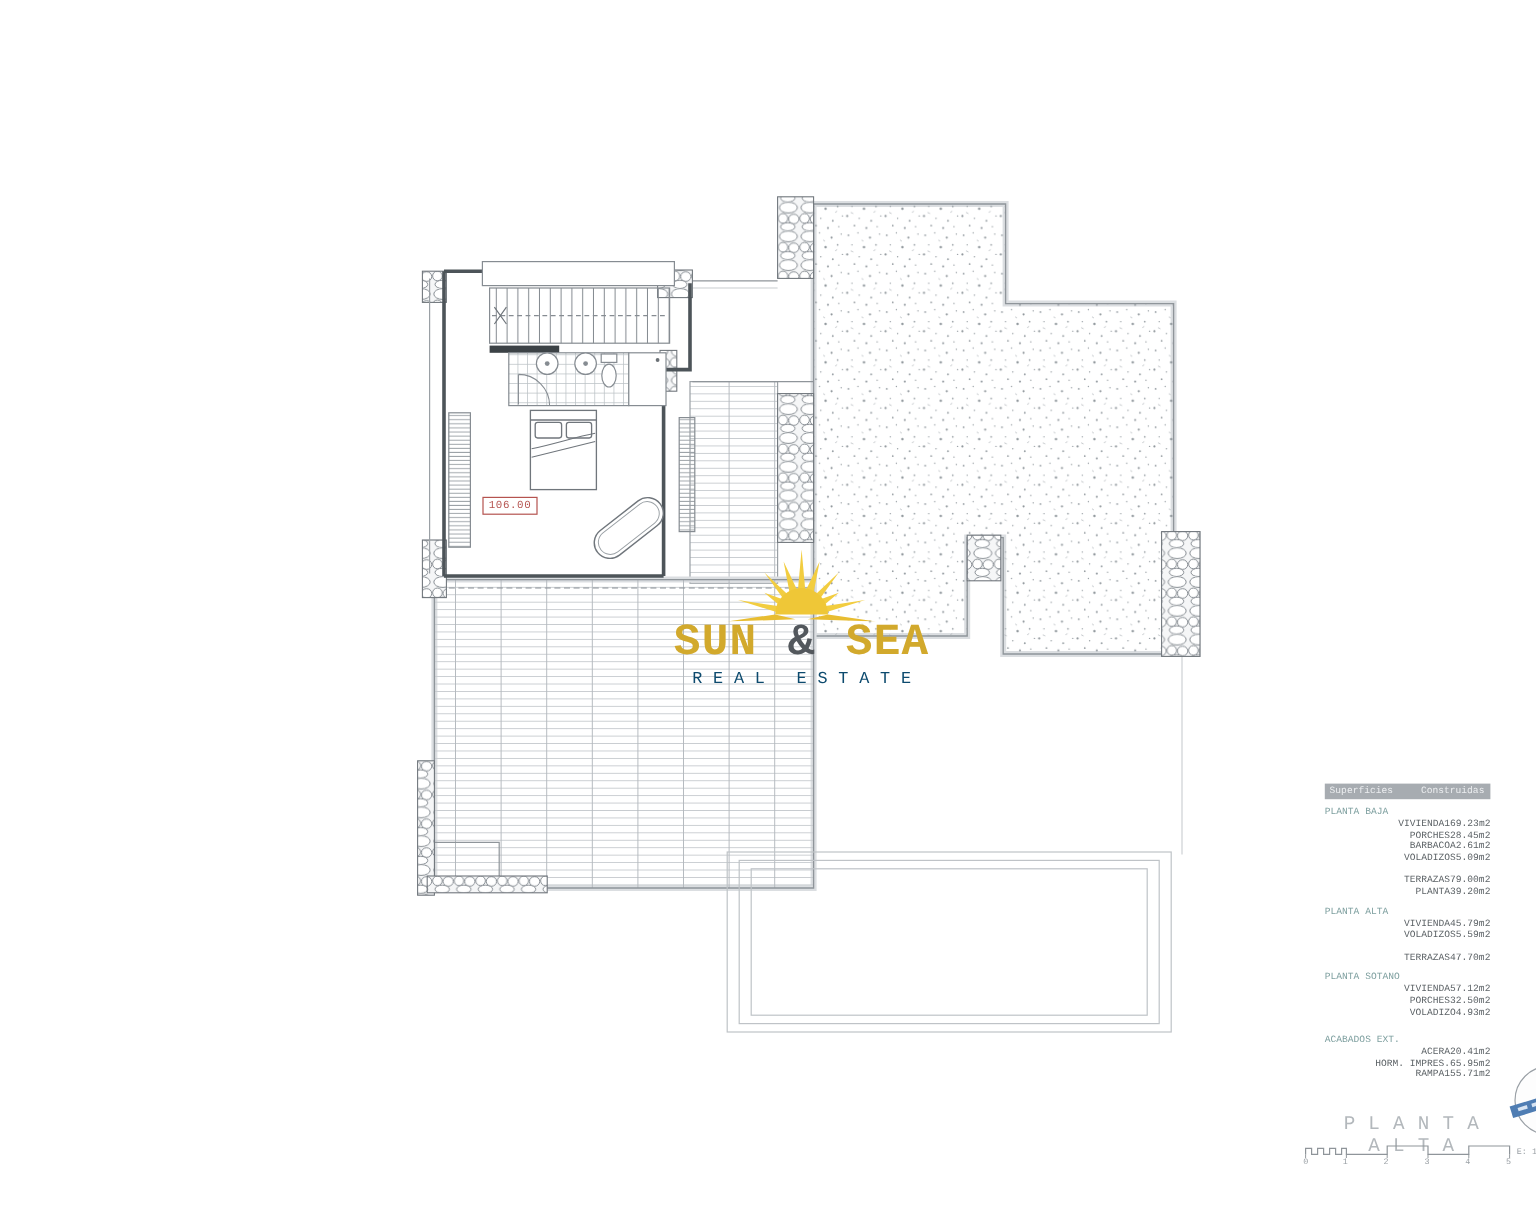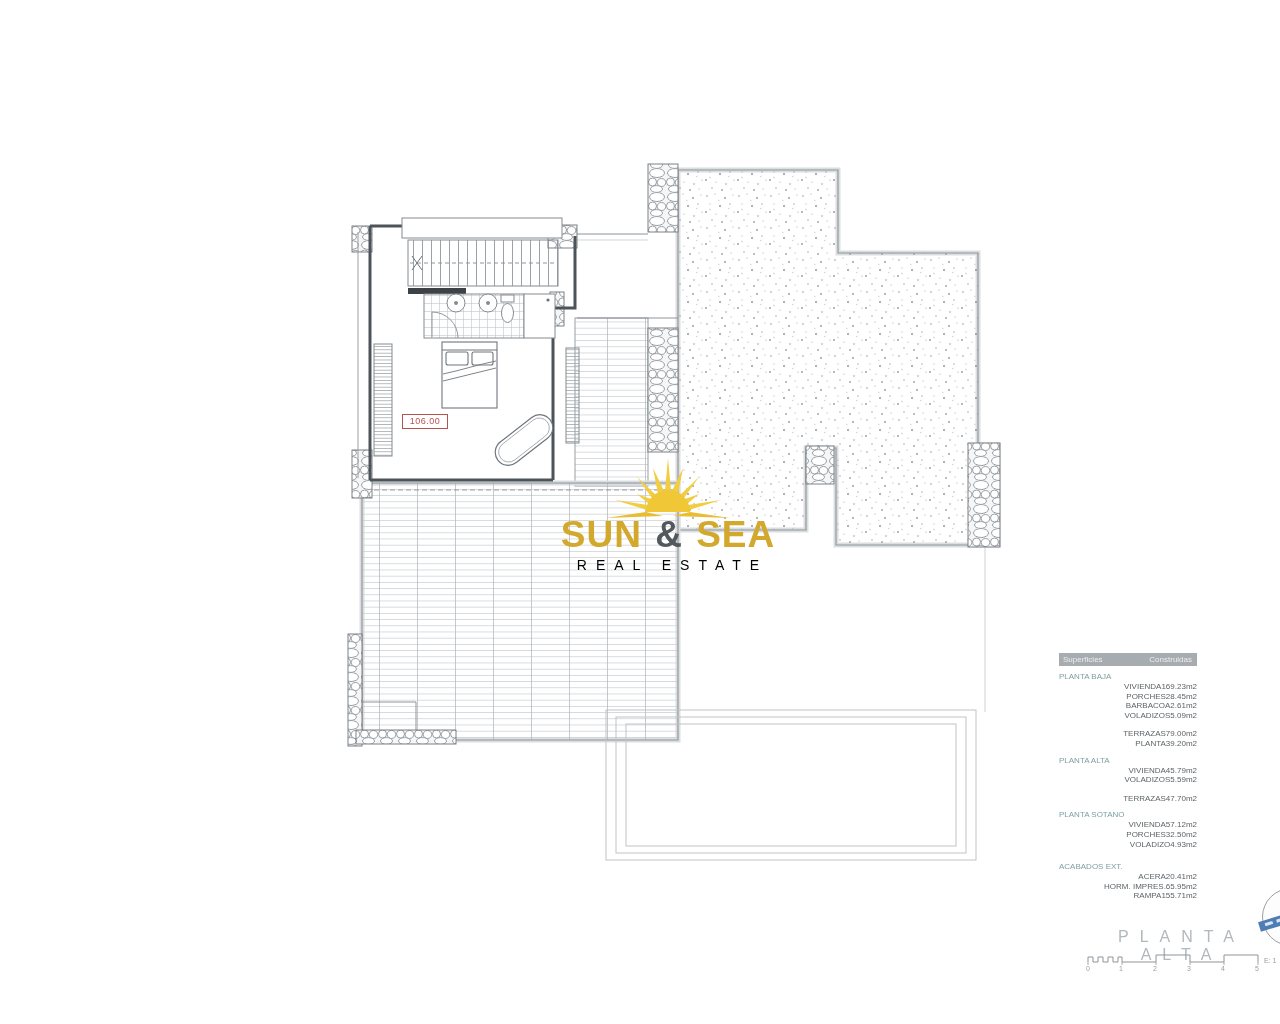--- a/index.html
+++ b/index.html
@@ -1,39 +1,39 @@
 <!DOCTYPE html>
 <html><head>
 <meta charset="utf-8">
 <style>
   * { margin:0; padding:0; box-sizing:border-box; }
   html,body { background:#ffffff; }
   .page {
     position:relative; width:1280px; height:1024px;
     background:#ffffff; overflow:hidden;
-    font-family:Liberation Sans, sans-serif;
+    font-family:Liberation Mono, monospace;
   }
   .plan-svg { position:absolute; left:0; top:0; }
 
   
   .room-label {
     position:absolute; left:402px; top:414px; width:46px; height:15px;
     border:1px solid #b5534f; color:#b5534f; background:rgba(255,255,255,.85);
     font-size:9px; line-height:13px; text-align:center; letter-spacing:.5px;
   }
 
   
   .logo { position:absolute; left:540px; top:452px; width:216px; text-align:center;margin-left:20px; }
   .logo-line1 { margin-top:-6px; font-size:37px; font-weight:bold; letter-spacing:1px; line-height:38px; }
   .logo-line1 .gold { color:#d2a92c; }
   .logo-line1 .amp { color:#53585d; font-weight:bold; padding:0 2px; }
-  .logo-line2 { margin-top:3px; font-size:14px; letter-spacing:9px; color:#000000; padding-left:9px; }
+  .logo-line2 { margin-top:3px; font-size:14px; letter-spacing:9px; color:#0c4a6e; padding-left:9px; }
 
   
-  .areas-table { position:absolute; left:1059px; top:653px; width:138px; font-size:8px; color:#5d6367; }
+  .areas-table { position:absolute; left:1104px; top:653px; width:138px; font-size:8px; color:#5d6367; }
   .thead {
     display:flex; justify-content:space-between; background:#a7acb1; color:#eceef0;
     padding:2px 5px 2px 4px; height:13px; line-height:10px; margin-bottom:6px;
   }
   .tsec-title { color:#7fa0a0; line-height:10px; }
   .trow { display:flex; justify-content:flex-end; line-height:9.6px; }
   .trow .val { text-align:right; }
   .mt9 { margin-top:9px; } .mt7 { margin-top:7px; } .mt13 { margin-top:13px; }
 
   

